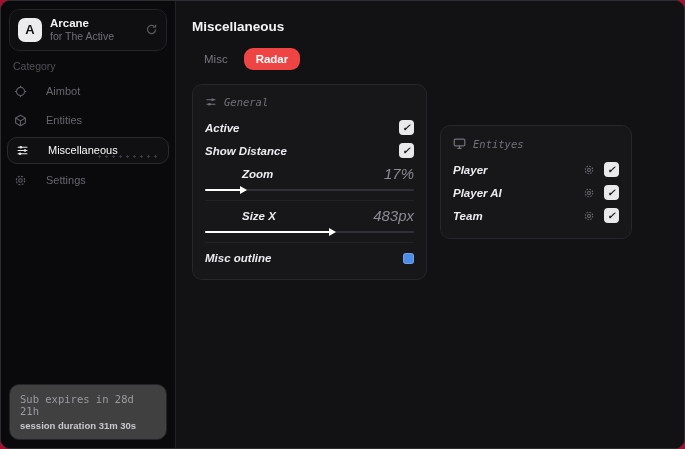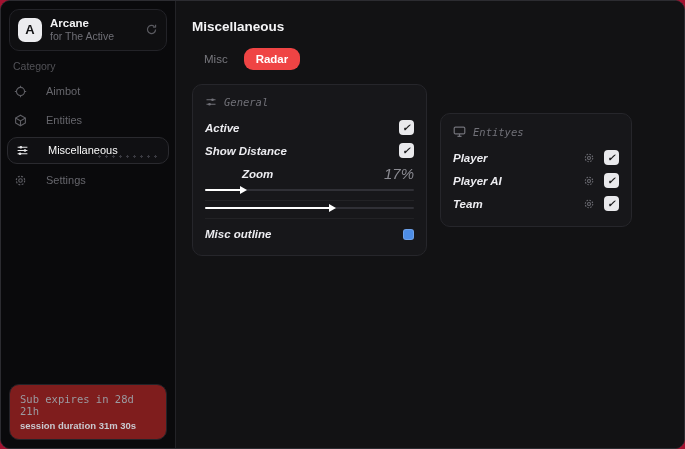--- a/index.html
+++ b/index.html
@@ -58,21 +58,21 @@
   .nav-item.active .ico { color:#e8e8ea; }
   .nav-dots {
     position:absolute; right:10px; bottom:3px;
     width:62px; height:7px;
     background-image:radial-gradient(#3a3a41 1px, transparent 1.2px);
     background-size:7px 7px;
   }
   .footer-card {
     margin:auto 8px 8px; padding:8px 10px;
     border:1px solid #232328; border-radius:10px;
-    background:#7f1d1d;
+    background:#404040;
     display:flex; flex-direction:column; gap:3px;
   }
   .footer-line1 { font-family:"DejaVu Sans Mono", monospace; font-size:10.5px; color:#9b9ba1; }
   .footer-line2 { font-size:9.5px; font-weight:bold; color:#c9c9cf; }
   
   .main { flex:1; background:#121214; padding:14px 16px; }
   .page-title { font-size:13.5px; font-weight:bold; color:#f4f4f6; margin:4px 0 14px; }
   .tabs { display:flex; gap:4px; margin-bottom:14px; }
   .tab { font-size:11.5px; padding:5px 12px; border-radius:9px; color:#77777d; cursor:default; }
   .tab.active { background:#ef4444; color:#ffffff; font-weight:bold; }
@@ -232,20 +232,24 @@
           <div class="track">
             <div class="fill" style="width: 17%;">
               <span class="thumb"></span>
             </div>
           </div>
         </div>
 
         <div class="divider"></div>
 
         <div class="slider-group">
+          <div class="slider-label-row">
+            <span class="slider-label">Size X</span>
+            <span class="slider-value">483px</span>
+          </div>
           <div class="track">
             <div class="fill" style="width: 60%;">
               <span class="thumb"></span>
             </div>
           </div>
         </div>
 
         <div class="divider"></div>
 
 

